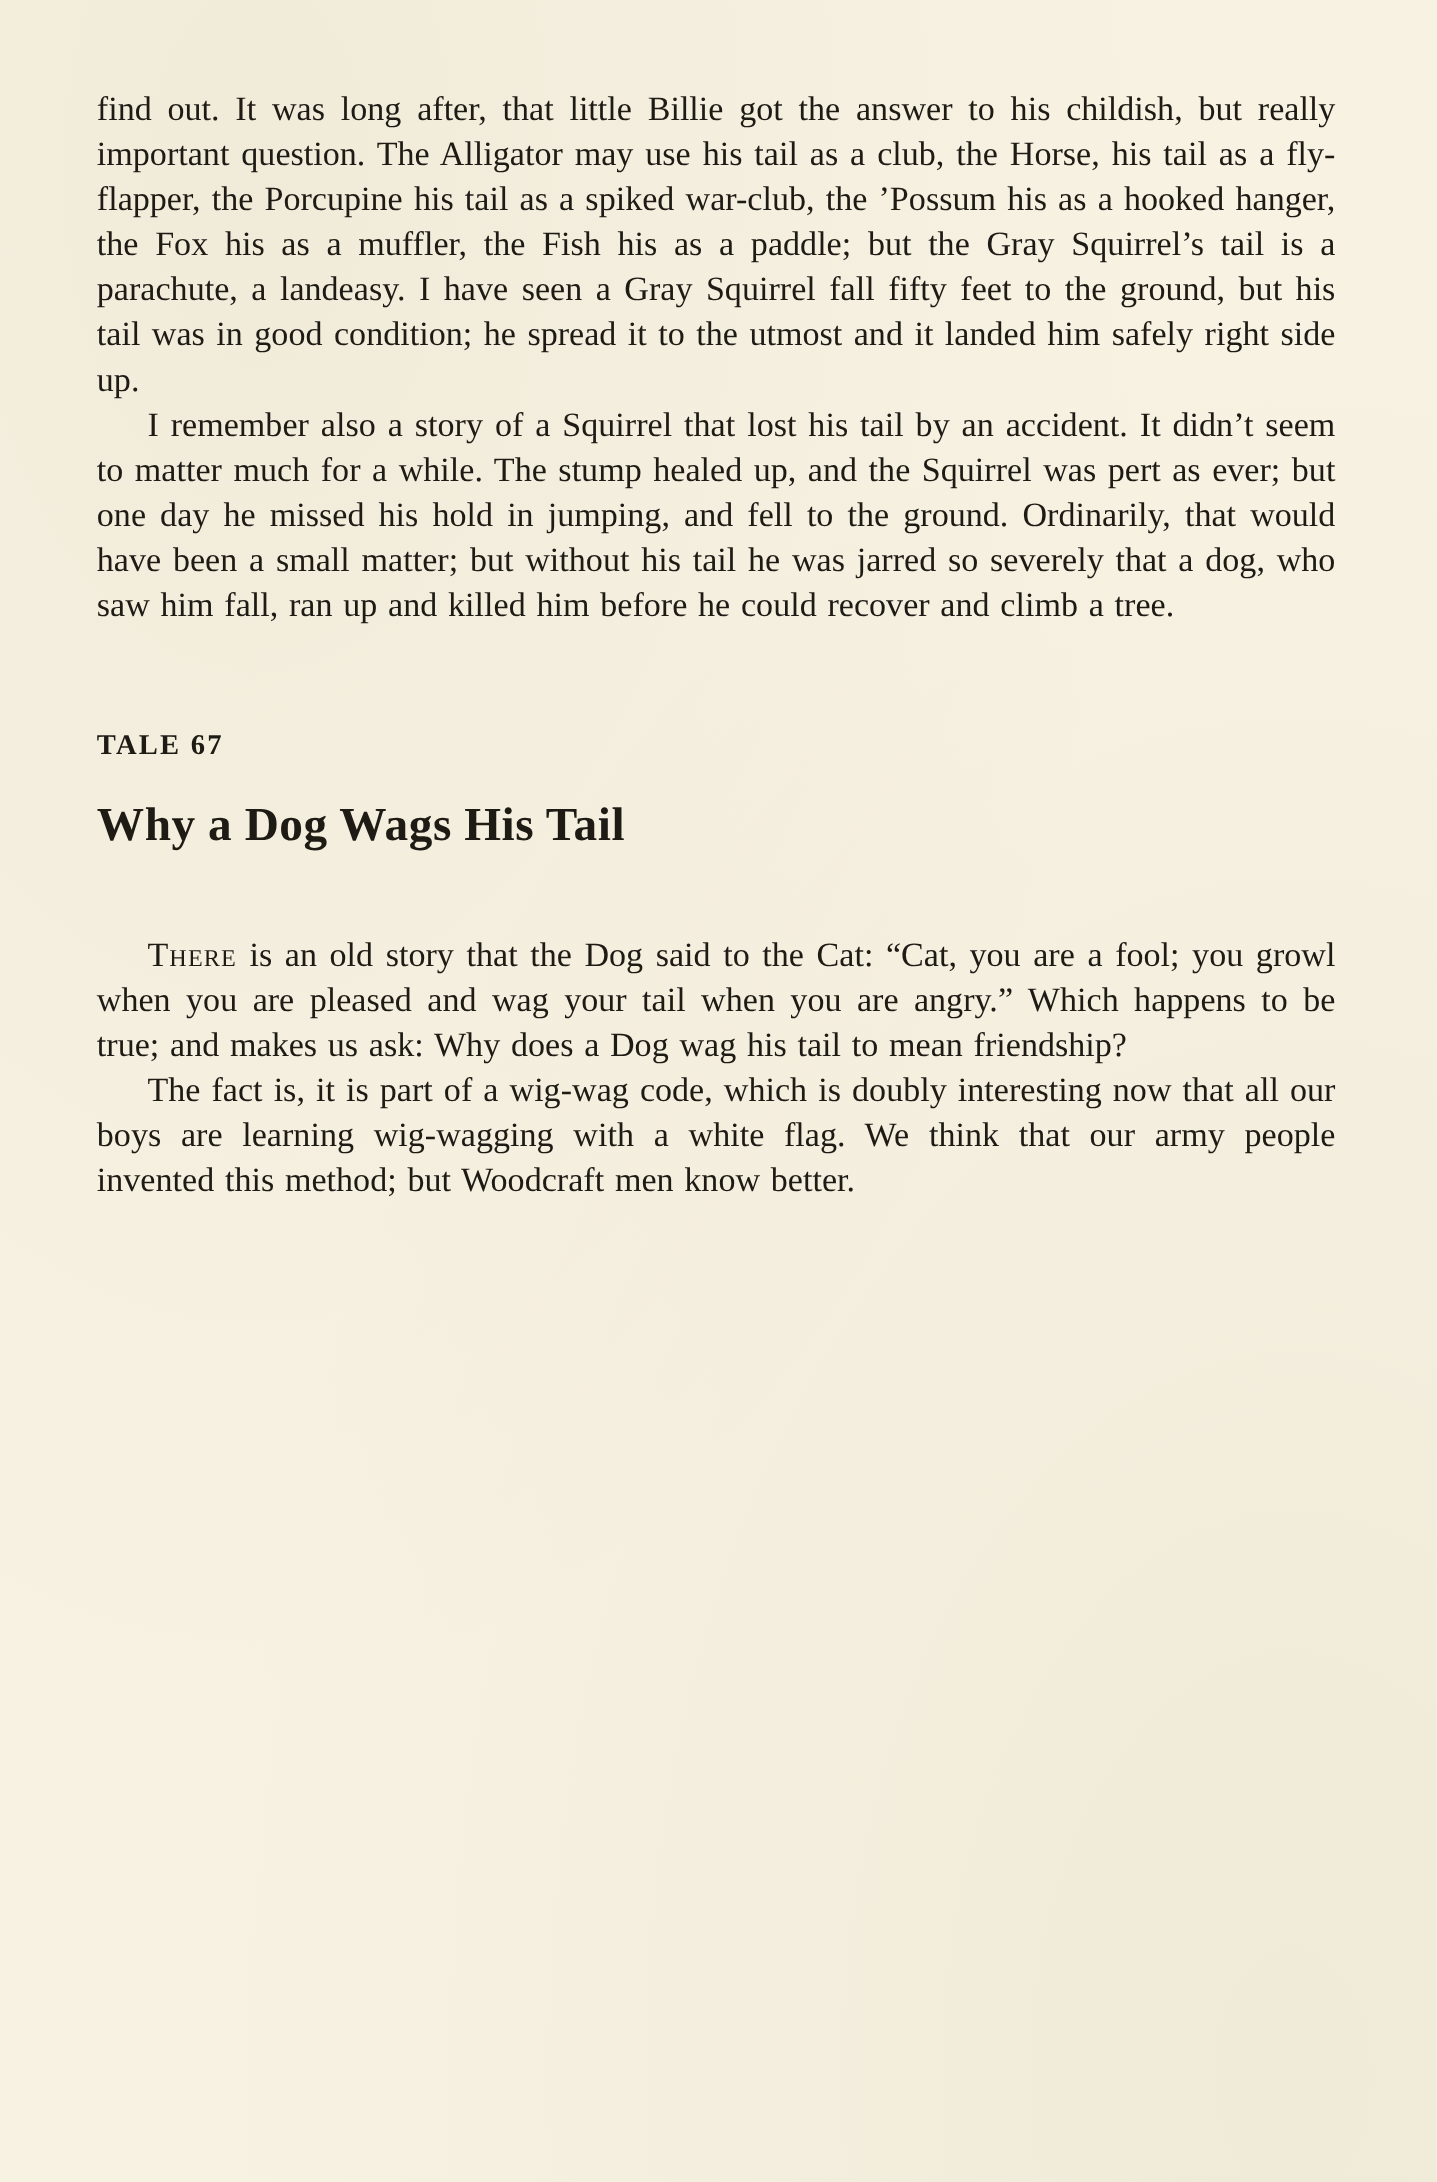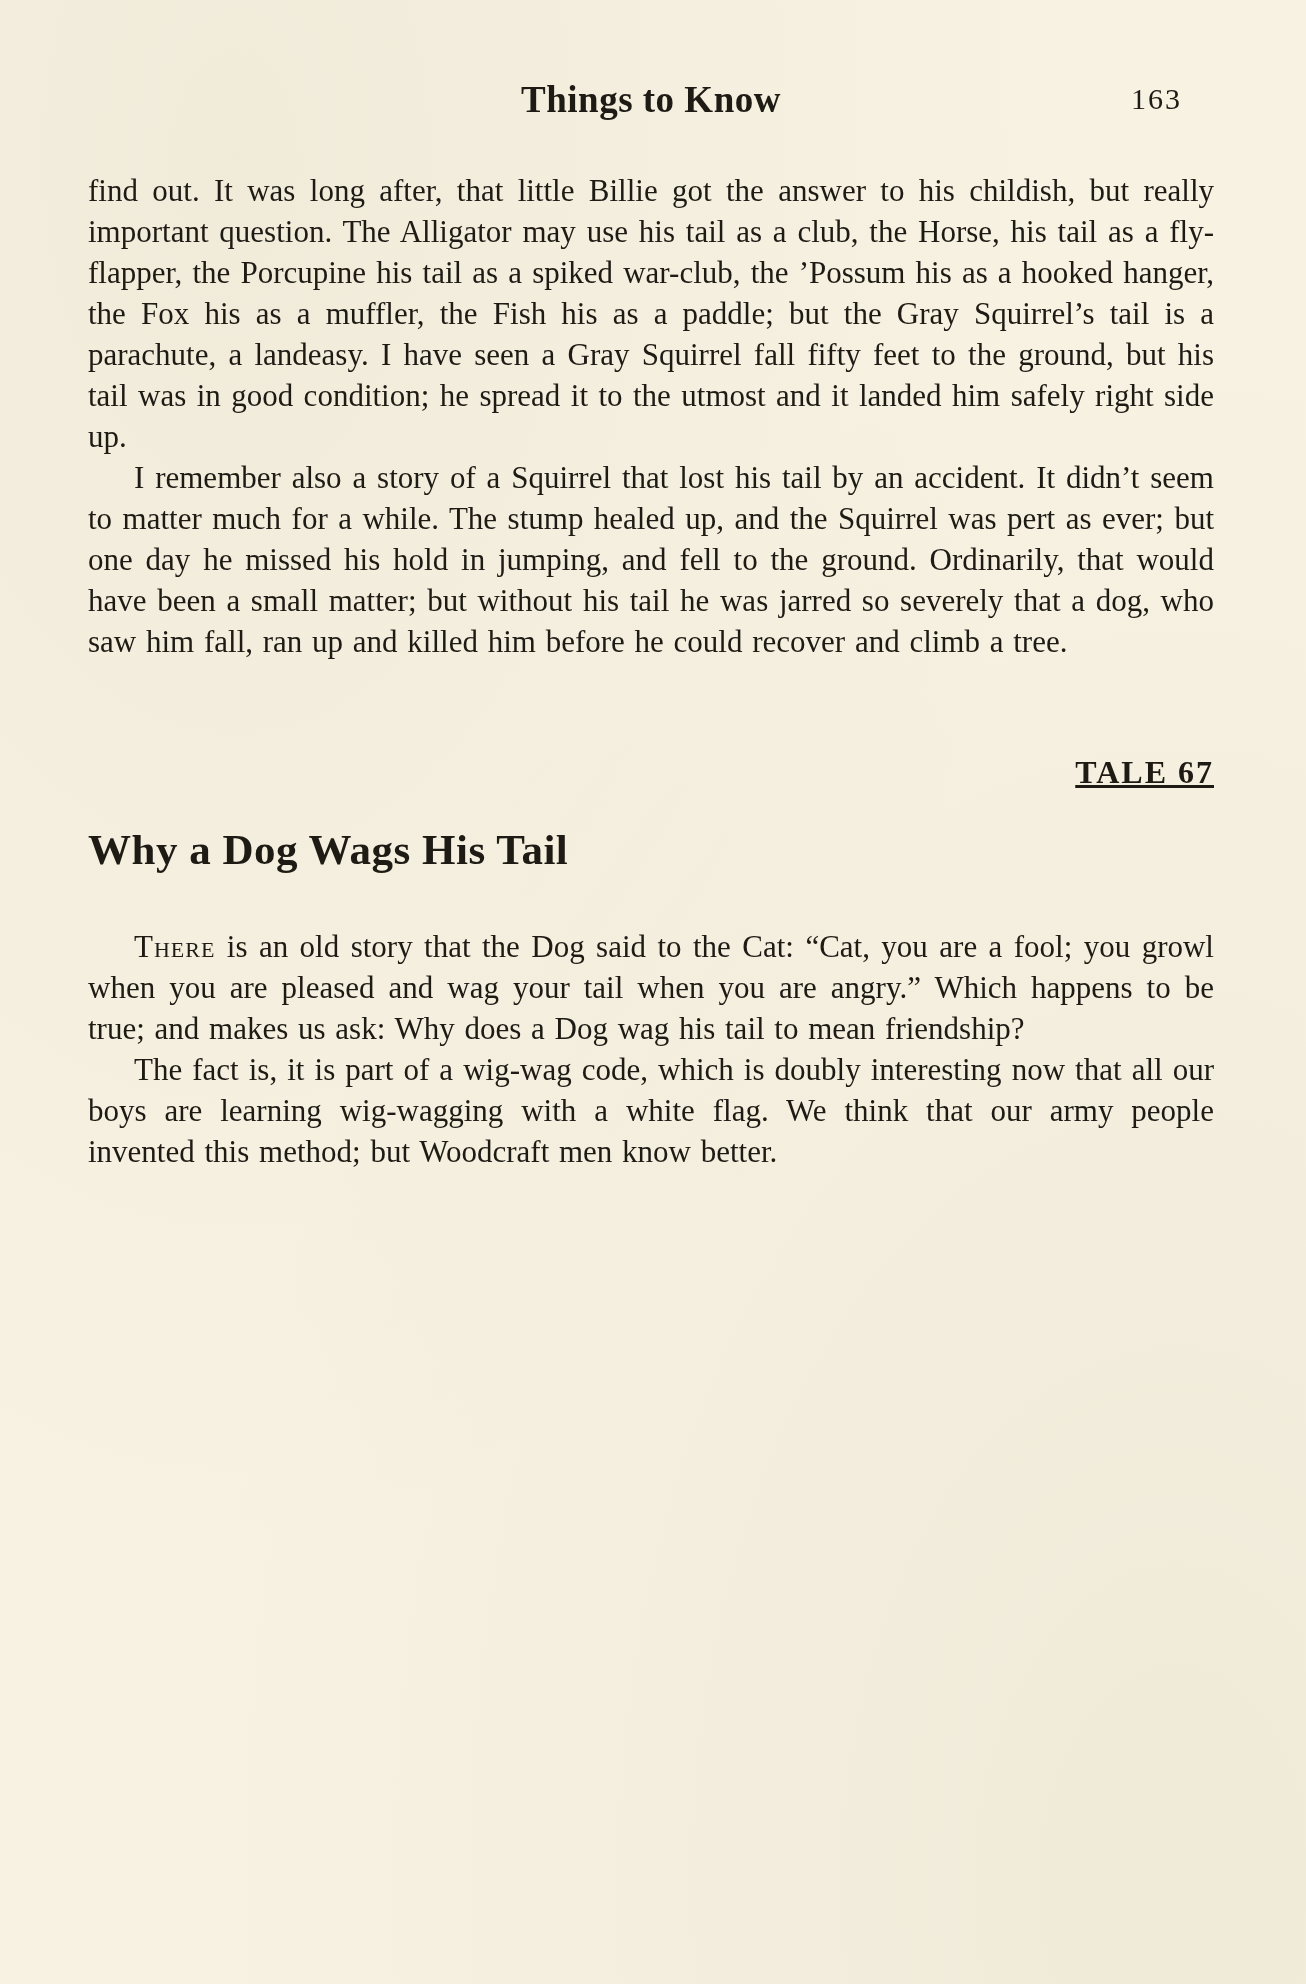--- a/index.html
+++ b/index.html
@@ -53,49 +53,44 @@
     text-indent: 46px;
     word-spacing: 2px;
   }
   .body-text p.no-indent {
     text-indent: 0;
   }
   .tale-section {
     margin-top: 92px;
   }
   .tale-label {
-    text-align: right;
+    text-align: left;
     font-weight: bold;
-    font-size: 32px;
+    font-size: 26px;
     letter-spacing: 2px;
-    text-decoration: underline;
   }
   .tale-title {
     font-weight: bold;
     font-size: 43px;
     margin-top: 34px;
     letter-spacing: 0.5px;
   }
   .tale-body {
-    margin-top: 52px;
+    margin-top: 72px;
   }
   .smallcaps-lead {
     font-variant: small-caps;
     letter-spacing: 1px;
   }
 </style>
 </head>
 <body>
 
 <div class="page">
 
-  <div class="running-head">
-    <div class="running-title">Things to Know</div>
-    <div class="page-number">163</div>
-  </div>
 
   <div class="body-text">
     <p class="no-indent">find out.  It was long after, that little Billie got the answer to his childish, but really important question.  The Alligator may use his tail as a club, the Horse, his tail as a fly-flapper, the Porcupine his tail as a spiked war-club, the ’Possum his as a hooked hanger, the Fox his as a muffler, the Fish his as a paddle; but the Gray Squirrel’s tail is a parachute, a landeasy.  I have seen a Gray Squirrel fall fifty feet to the ground, but his tail was in good condition; he spread it to the utmost and it landed him safely right side up.</p>
     <p>I remember also a story of a Squirrel that lost his tail by an accident.  It didn’t seem to matter much for a while. The stump healed up, and the Squirrel was pert as ever; but one day he missed his hold in jumping, and fell to the ground.  Ordinarily, that would have been a small matter; but without his tail he was jarred so severely that a dog, who saw him fall, ran up and killed him before he could recover and climb a tree.</p>
   </div>
 
   <div class="tale-section">
     <div class="tale-label">TALE 67</div>
     <div class="tale-title">Why a Dog Wags His Tail</div>
 

